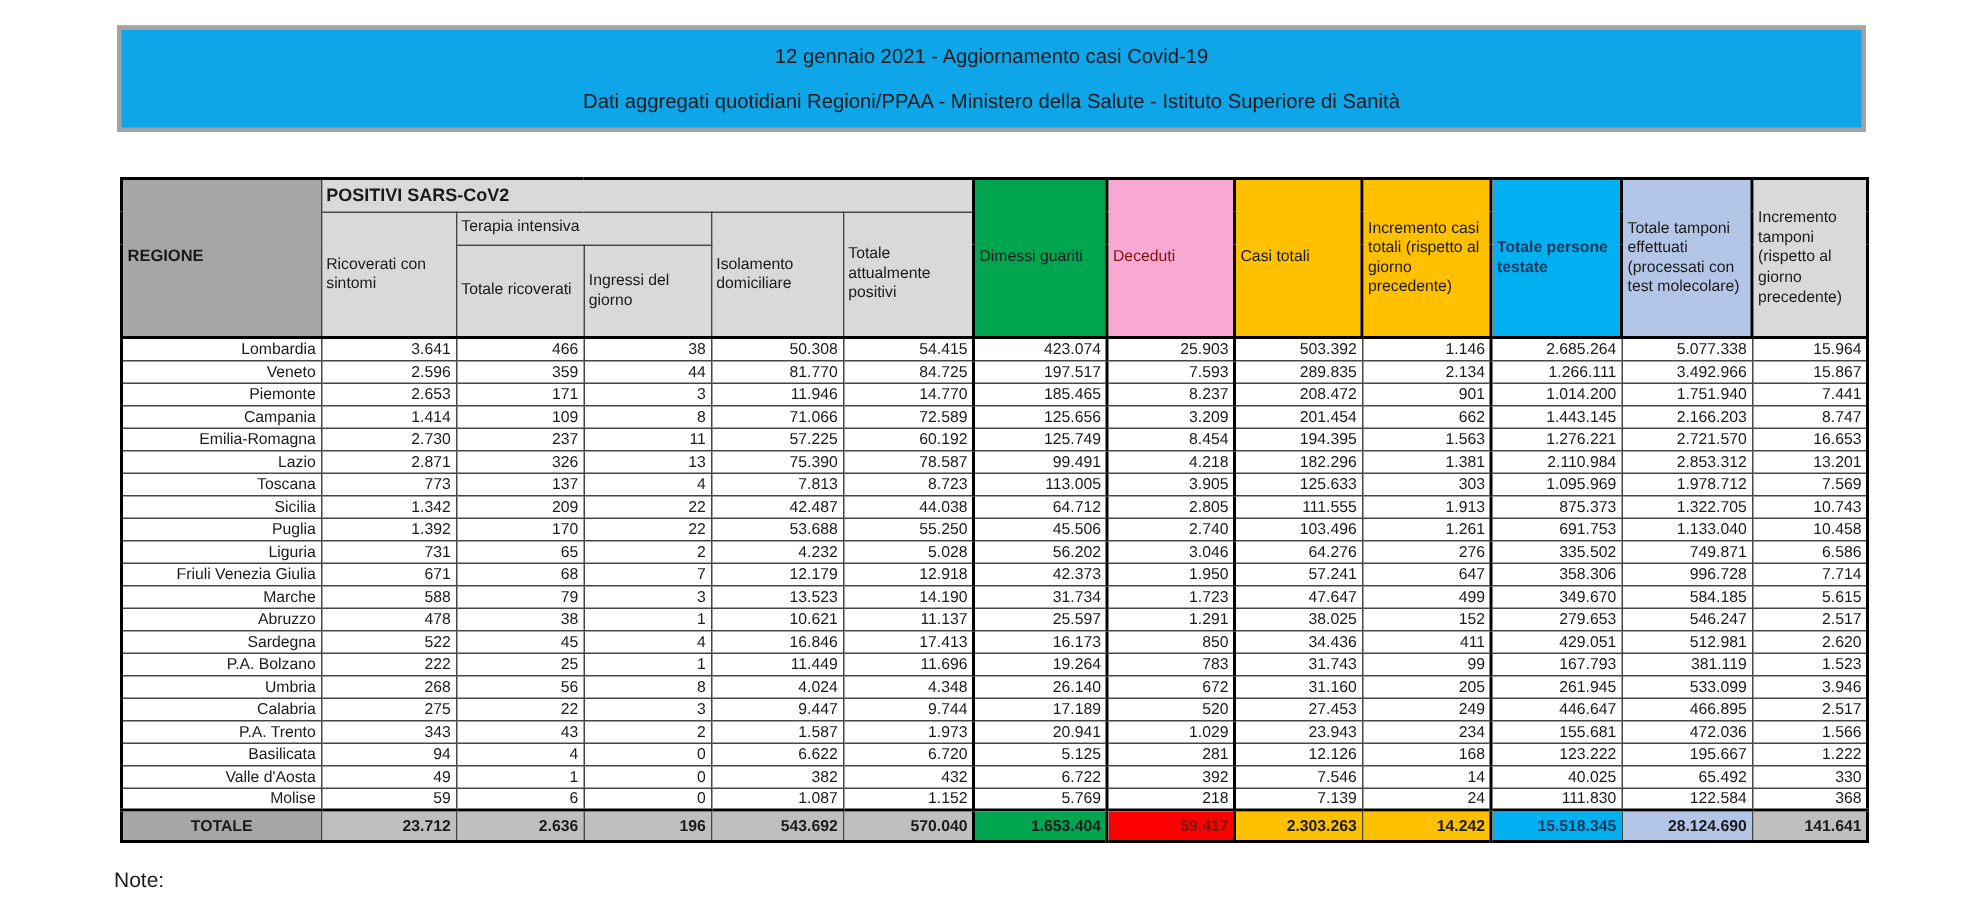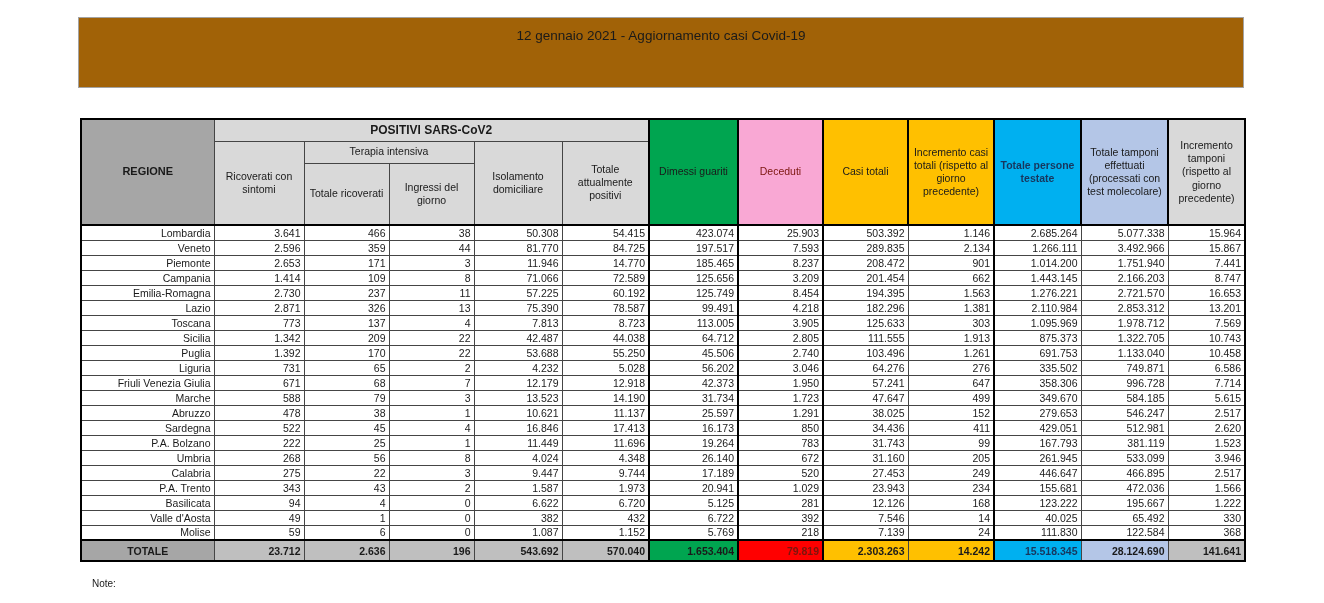--- a/index.html
+++ b/index.html
@@ -2,35 +2,35 @@
 <html><head>
 <meta charset="utf-8">
 <style>
   html,body { margin:0; padding:0; }
   body {
     width:1324px; height:603px; background:#ffffff; position:relative;
     font-family:"Liberation Sans", sans-serif; color:#1a1a1a;
   }
   .title-box {
     position:absolute; left:78px; top:17px; width:1166px; height:71px;
-    border:1px solid #a3a3a3; box-sizing:border-box; text-align:center; background:#a16207;
+    border:3px solid #a3a3a3; box-sizing:border-box; text-align:center; background:#0ea5e9;
   }
   .title-line { font-size:13.5px; color:#1a1a1a; }
   .tl1 { margin-top:10px; }
   .tl2 { margin-top:15px; }
 
   table.covid {
     position:absolute; left:80px; top:118px; width:1164px;
     border-collapse:collapse; table-layout:fixed;
     border:2px solid #000;
   }
   th, td { border:1px solid #454545; box-sizing:border-box; overflow:hidden; }
   th {
     font-weight:normal; font-size:10.5px; line-height:1.25;
-    text-align:center; vertical-align:middle; padding:1px 3px;
+    text-align:left; vertical-align:middle; padding:1px 3px;
   }
   thead { border-bottom:2px solid #000; }
   td { font-size:10.5px; padding:0 3px; white-space:nowrap; vertical-align:middle; }
   td.num { text-align:right; }
   td.reg { text-align:right; }
   tbody tr { height:15px; }
   tr.totale { height:21px; }
   tr.totale td { font-weight:bold; border-top:2px solid #000; font-size:10.5px; }
 
   .hdr       { background:#D9D9D9; }
@@ -47,27 +47,28 @@
 
   .t-lab   { background:#A6A6A6; text-align:center; }
   .t-plain { background:#BFBFBF; }
   .t-green { background:#00A550; }
   .t-red   { background:#FF0000; color:#7B150D; }
   .t-yellow{ background:#FFC000; }
   .t-cyan  { background:#00B0F0; color:#17365D; }
   .t-peri  { background:#B4C6E7; }
   .t-gray  { background:#BFBFBF; }
 
-  .note { position:absolute; left:92px; top:578px; font-size:10px; color:#1a1a1a; }
+  .note { position:absolute; left:76px; top:578px; font-size:14px; color:#1a1a1a; }
 </style>
 </head>
 <body>
 
 <div class="title-box">
   <div class="title-line tl1">12 gennaio 2021 - Aggiornamento casi Covid-19</div>
+  <div class="title-line tl2">Dati aggregati quotidiani Regioni/PPAA - Ministero della Salute - Istituto Superiore di Sanità</div>
 </div>
 
 <table class="covid">
   <colgroup>
     <col style="width:133px">
       <col style="width:90px">
       <col style="width:85px">
       <col style="width:85px">
     <col style="width:88px">
       <col style="width:87px">
@@ -419,21 +420,21 @@
         <td class="num">368</td>
       </tr>
       <tr class="totale">
         <td class="t-lab">TOTALE</td>
         <td class="num t-plain">23.712</td>
         <td class="num t-plain">2.636</td>
         <td class="num t-plain">196</td>
         <td class="num t-plain">543.692</td>
         <td class="num t-plain">570.040</td>
         <td class="num t-green bl2">1.653.404</td>
-        <td class="num t-red bl2">79.819</td>
+        <td class="num t-red bl2">59.417</td>
         <td class="num t-yellow bl2">2.303.263</td>
         <td class="num t-yellow">14.242</td>
         <td class="num t-cyan bl2">15.518.345</td>
         <td class="num t-peri">28.124.690</td>
         <td class="num t-gray">141.641</td>
       </tr>
     </tbody>
 </table>
 
 <div class="note">Note:</div>

